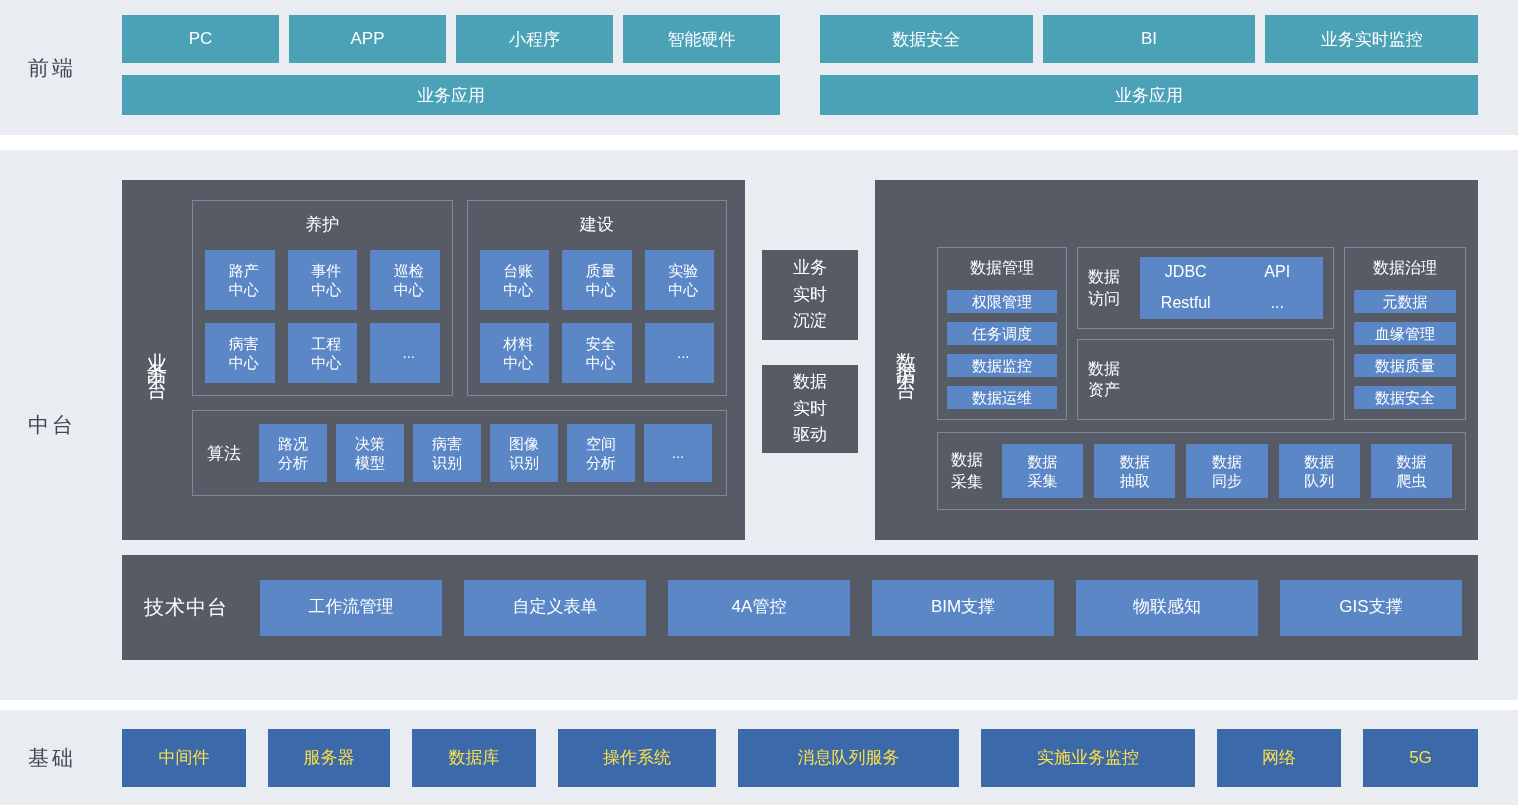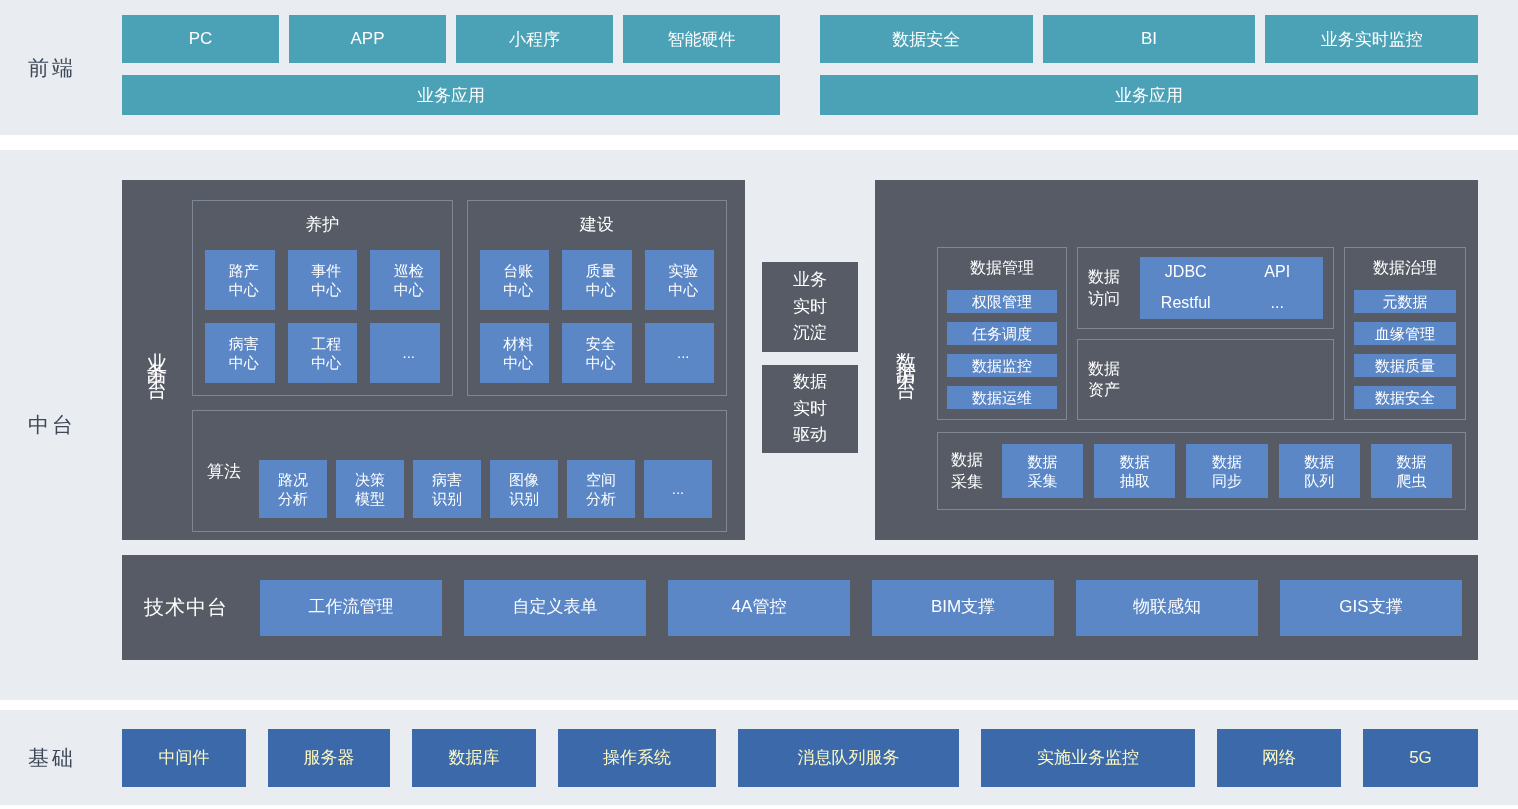--- a/index.html
+++ b/index.html
@@ -43,29 +43,29 @@
 
   .business-panel { left: 122px; top: 30px; width: 623px; height: 360px; display: flex; padding: 20px 18px 30px 14px; }
   .business-main { flex: 1; margin-left: 12px; display: flex; flex-direction: column; }
   .group-row { display: flex; gap: 14px; }
   .group-box { flex: 1; padding: 12px; }
   .group-title { color: #fff; font-size: 17px; text-align: center; margin-bottom: 14px; }
   .cell-grid3 { display: grid; grid-template-columns: repeat(3, 1fr); gap: 13px; }
   .cell-grid3 .blue-cell { height: 60px; padding-left: 8px; }
   .algo-box { margin-top: 14px; padding: 13px 14px; display: flex; align-items: center; }
   .algo-label { color: #fff; font-size: 17px; width: 52px; flex: 0 0 52px; }
-  .algo-cells { flex: 1; display: flex; gap: 9px; margin-top: 36px; }
+  .algo-cells { flex: 1; display: flex; gap: 9px; }
   .algo-cells .blue-cell { flex: 1; height: 58px; }
 
   .connector {
     position: absolute; left: 762px; width: 96px; background: var(--panel-gray, #565b65);
     color: #fff; font-size: 17px; line-height: 1.55; white-space: pre-line;
     display: flex; align-items: center; justify-content: center; text-align: center;
   }
-  .connector-1 { top: 112px; height: 90px; }
+  .connector-1 { top: 100px; height: 90px; }
   .connector-2 { top: 215px; height: 88px; }
 
   .data-panel { left: 875px; top: 30px; width: 603px; height: 360px; display: flex; padding: 20px 12px 30px 10px; }
   .data-main { flex: 1; margin-left: 8px; display: flex; flex-direction: column; }
   .data-top { display: flex; gap: 10px; height: 198px; margin-top: 47px; }
   .col-box { padding: 10px 9px; display: flex; flex-direction: column; gap: 9px; }
   .col-box .col-title { color: #fff; font-size: 16px; text-align: center; margin-bottom: 2px; }
   .col-box .blue-cell { flex: 1; }
   .mgmt-box { width: 130px; }
   .gov-box  { width: 122px; }
@@ -86,21 +86,21 @@
   .tech-label { color: #fff; font-size: 20px; flex: 0 0 122px; padding-left: 6px; letter-spacing: 1px; }
   .tech-cells { flex: 1; display: flex; gap: 22px; }
   .tech-cells .blue-cell { flex: 1; height: 56px; font-size: 17px; }
 
   
   .foundation-row {
     position: absolute; left: 122px; right: 40px; top: 50%; transform: translateY(-50%);
     display: flex; gap: 22px;
   }
   .found-cell {
-    background: var(--foundation-blue, #3b69a9); color: #fef9c3; font-size: 17px;
+    background: var(--foundation-blue, #3b69a9); color: #fde047; font-size: 17px;
     height: 58px; display: flex; align-items: center; justify-content: center;
   }
   .foundation-row > :nth-child(1) { width: 124px; }
   .foundation-row > :nth-child(2) { width: 122px; }
   .foundation-row > :nth-child(3) { width: 124px; }
   .foundation-row > :nth-child(4) { width: 158px; }
   .foundation-row > :nth-child(5) { width: 221px; }
   .foundation-row > :nth-child(6) { width: 214px; }
   .foundation-row > :nth-child(7) { width: 124px; }
   .foundation-row > :nth-child(8) { width: 115px; }

